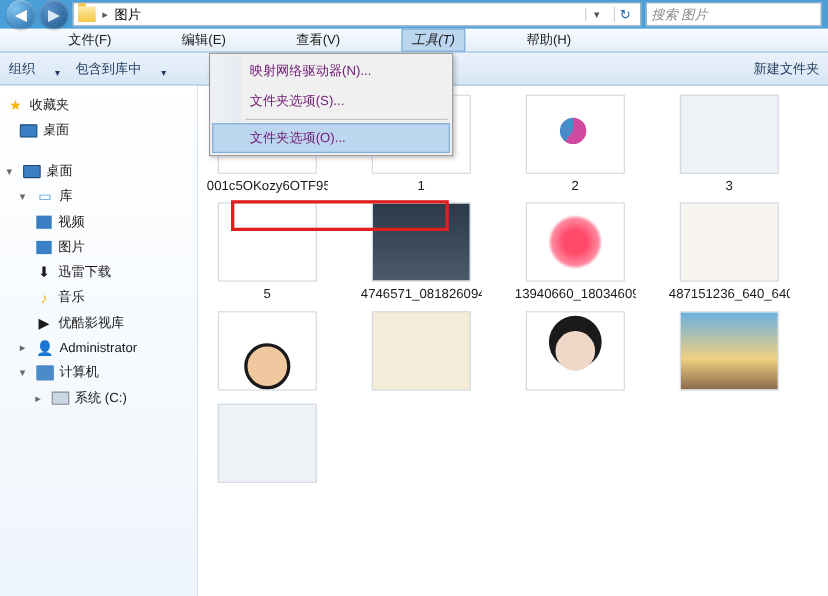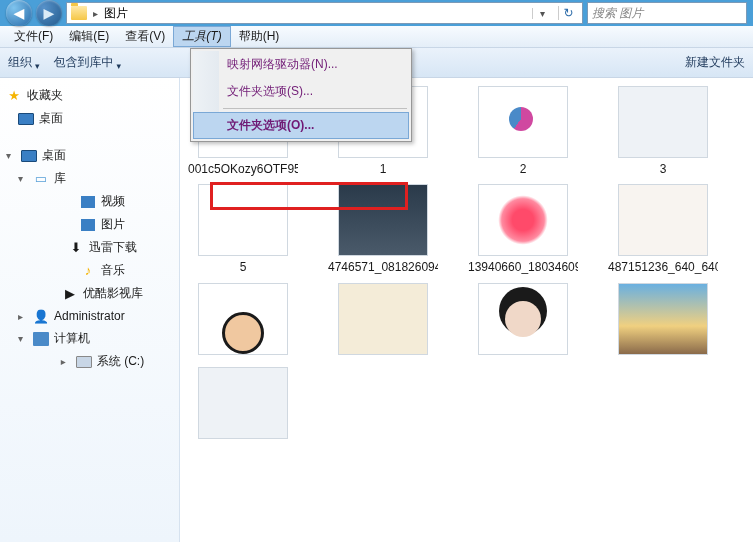--- a/index.html
+++ b/index.html
@@ -10,33 +10,33 @@
 .nav-btn.fwd { background: radial-gradient(circle at 30% 30%, #5a8fc7, #1a4a7a); opacity:.8; }
 .addrbar { flex:1; height:22px; background:#fff; border:1px solid #7a9ab8; display:flex; align-items:center; padding:0 4px; gap:6px; }
 .folder-ico { width:16px; height:14px; background: linear-gradient(#ffe9a8,#f5c747); border-radius:1px; position:relative; }
 .folder-ico::before { content:''; position:absolute; top:-3px; left:0; width:7px; height:3px; background:#f5c747; border-radius:1px 1px 0 0; }
 .addr-sep { color:#555; font-size:10px; }
 .addr-drop { width:20px; text-align:center; border-left:1px solid #ccc; color:#555; font-size:10px; }
 .addr-refresh { width:20px; text-align:center; border-left:1px solid #ccc; color:#2a6aa8; }
 .searchbox { width:160px; height:22px; background:#fff; border:1px solid #7a9ab8; display:flex; align-items:center; padding:0 4px; color:#888; font-style:italic; }
 
 .menubar { height:22px; background: linear-gradient(#f7fbff,#e4eef8); border-bottom:1px solid #c8d6e6; display:flex; align-items:stretch; padding-left:6px; }
-.menu-item { padding:0 8px; display:flex; align-items:center; color:#1a1a1a; }
+.menu-item { padding:0 8px; display:flex; align-items:center; color:#1a1a1a;margin-left:48px; }
 .menu-item.active { background:#bcd6f0; border:1px solid #7aa8d6;font-style:italic; }
 
 .cmdbar { height:30px; background: linear-gradient(#eaf2fb,#d7e6f5); border-bottom:1px solid #c8d6e6; display:flex; align-items:center; padding:0 8px; gap:14px; color:#1e395b; }
-.cmd-item { display:flex; align-items:flex-end; gap:3px; }
+.cmd-item { display:flex; align-items:flex-end; gap:18px; }
 .cmd-arrow { font-size:9px; }
 
 .main { display:flex; height:calc(100% - 78px); background:#fff; }
 
 .sidebar { width:180px; background: linear-gradient(#fff,#eef5fc); border-right:1px solid #d6e2ef; padding:6px 0; overflow:hidden; }
 .tree-item { display:flex; align-items:center; gap:5px; padding:3px 6px 3px 18px; color:#1a1a1a; white-space:nowrap; }
 .tree-item.root { padding-left:6px; }
-.tree-item.lvl2 { padding-left:32px;justify-content:center; }
+.tree-item.lvl2 { padding-left:32px; }
 .expander { width:10px; font-size:10px; color:#666; }
 .ico { width:16px; height:16px; display:inline-flex; align-items:center; justify-content:center; font-size:13px; }
 .star { color:#f5b400; }
 .dl-ico { width:14px; height:12px; background:linear-gradient(#ffe9a8,#f5c747); border-radius:1px; position:relative; }
 .dl-ico::after{content:'↓'; position:absolute; right:-1px; bottom:-2px; color:#2a8a2a; font-size:10px; font-weight:bold;}
 .desk-ico { width:16px; height:12px; background:#3a7fc4; border:1px solid #1a4a7a; border-radius:1px; }
 .recent-ico { width:14px; height:12px; background:linear-gradient(#ffe9a8,#f5c747); border-radius:1px; }
 .lib-ico { color:#5aa0d8; }
 .vid-ico { width:14px; height:12px; background:#3a7fc4; position:relative; }
 .pic-ico { width:14px; height:12px; background:#3a7fc4; position:relative; }
@@ -49,21 +49,21 @@
 .content { flex:1; position:relative; overflow:hidden; padding:8px 0 0 8px; }
 .grid { display:flex; flex-wrap:wrap; gap:8px 30px; align-content:flex-start; }
 .thumb-item { width:110px; display:flex; flex-direction:column; align-items:center; gap:4px; }
 .thumb { width:90px; height:72px; background:#eef2f6; border:1px solid #d0d8e0; display:flex; align-items:center; justify-content:center; font-size:10px; color:#aaa; overflow:hidden; }
 .thumb-label { text-align:center; font-size:12px; color:#1a1a1a; line-height:1.2; max-width:110px; overflow:hidden; }
 
 .dropdown { position:absolute; left:190px; top:48px; width:222px; background:#f0f0f0; border:1px solid #979797; box-shadow:2px 2px 4px rgba(0,0,0,.25); z-index:10; padding:2px; }
 .dropdown::before { content:''; position:absolute; left:2px; top:2px; bottom:2px; width:26px; background:linear-gradient(90deg,#eef2f6,#e4eaf0); }
 .dd-item { position:relative; padding:5px 12px 5px 34px; color:#701a75; }
 .dd-sep { height:1px; background:#c0c0c0; margin:3px 2px 3px 30px; }
-.dd-item.hover { background:#bcd6f0; border:1px solid #7aa8d6; padding:4px 11px 4px 33px;font-weight:bold; }
+.dd-item.hover { background:#bcd6f0; border:1px solid #7aa8d6; padding:4px 11px 4px 33px; }
 .highlight-box { position:absolute; border:3px solid #e02020; pointer-events:none; }
 
 
 .ph-dialog { background:#fff; display:flex; flex-direction:column; }
 .ph-dialog .bar{height:6px;background:#d0e0f0;}
 .ph-dialog .body{flex:1;display:flex;}
 .ph-dialog .side{width:30%;background:#f0f4f8;}
 .ph-pie { background:#fff; position:relative; }
 .ph-pie::after{content:'';position:absolute;width:24px;height:24px;border-radius:50%;background:conic-gradient(#d048a0 0 60%, #4a8ac8 60% 100%);left:30px;top:20px;}
 .ph-red .redline{height:4px;background:#e02020;margin:8px 6px;}

